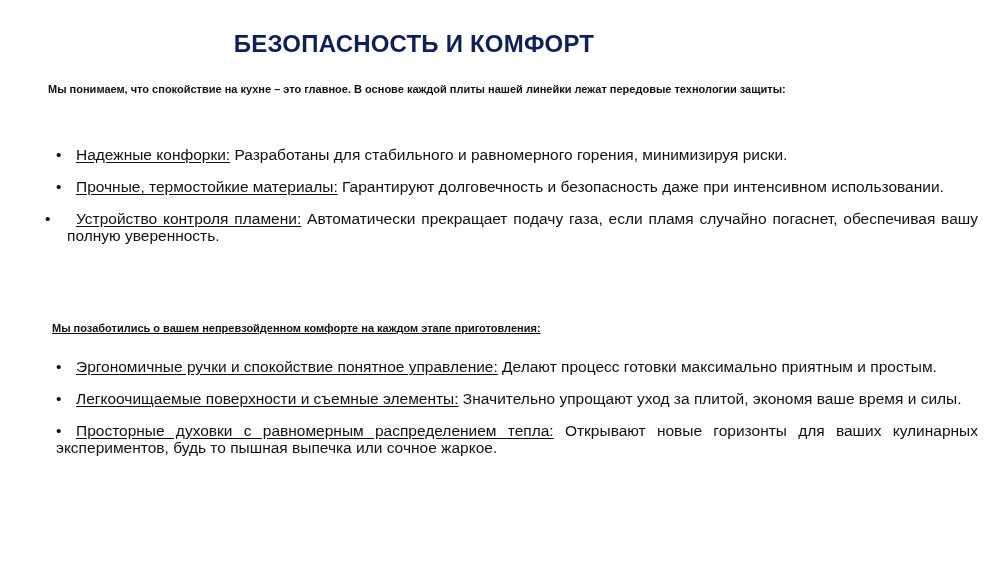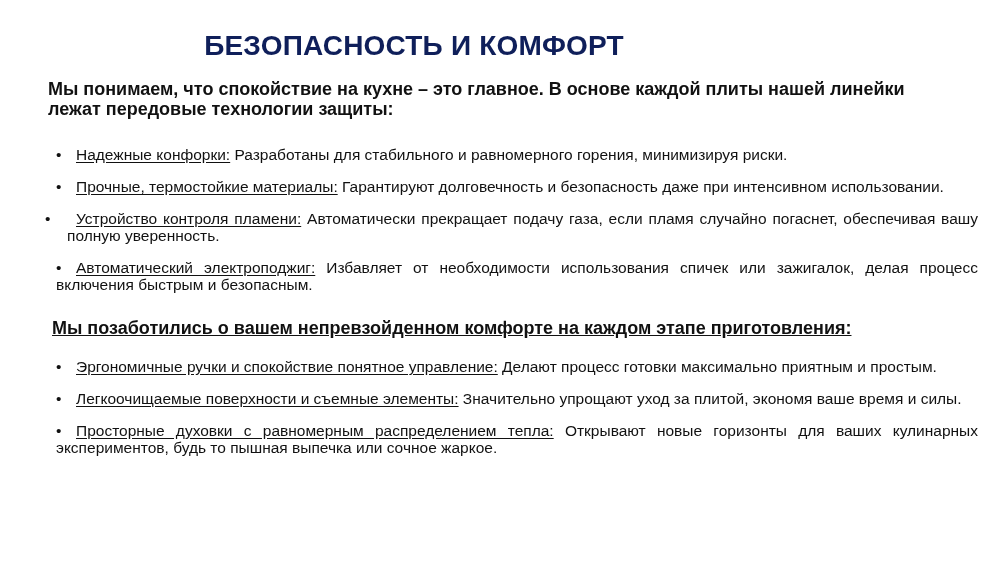--- a/index.html
+++ b/index.html
@@ -1,20 +1,20 @@
 <!DOCTYPE html>
 <html><head>
 <meta charset="utf-8">
 <style>
   html, body { margin:0; padding:0; background:#ffffff; }
   body { width:1000px; height:563px; position:relative; overflow:hidden;
          font-family:"Liberation Sans", "DejaVu Sans", sans-serif; color:#111111; }
   .title { position:absolute; left:0; top:30px; width:828px; text-align:center;
-           font-size:28px; font-weight:bold; color:#0f1f5a; letter-spacing:0.2px; }
-  .intro { position:absolute; font-weight:bold; font-size:18px; line-height:20px; color:#111; }
+           font-size:24px; font-weight:bold; color:#0f1f5a; letter-spacing:0.2px; }
+  .intro { position:absolute; font-weight:bold; font-size:11px; line-height:20px; color:#111; }
   .intro1 { left:48px; top:79px; width:900px; }
   .intro2 { left:52px; top:318px; width:920px;text-decoration:underline; }
   .list { position:absolute; left:46px; width:922px; margin:10px; padding:0; list-style:none; }
   .list1 { top:136px; }
   .list2 { top:348px; }
   .item { font-size:15.5px; line-height:17px; text-align:justify; margin-bottom:15px; }
   .item .bullet { display:inline-block; width:20px; }
   .item .term { text-decoration:underline; text-underline-offset:2px; }
   .item.indent2 { padding-left:11px; text-indent:-11px; }
 </style>
@@ -22,21 +22,20 @@
 <body>
 
 <div class="title">БЕЗОПАСНОСТЬ И КОМФОРТ</div>
 
 <div class="intro intro1">Мы понимаем, что спокойствие на кухне – это главное. В основе каждой плиты нашей линейки лежат передовые технологии защиты:</div>
 
 <ul class="list list1">
   <li class="item"><span class="bullet">•</span><span class="term">Надежные конфорки:</span><span> Разработаны для стабильного и равномерного горения, минимизируя риски.</span></li>
   <li class="item"><span class="bullet">•</span><span class="term">Прочные, термостойкие материалы:</span><span> Гарантируют долговечность и безопасность даже при интенсивном использовании.</span></li>
   <li class="item indent2"><span class="bullet">•</span><span class="term">Устройство контроля пламени:</span><span> Автоматически прекращает подачу газа, если пламя случайно погаснет, обеспечивая вашу полную уверенность.</span></li>
-  <li class="item"><span class="bullet">•</span><span class="term">Автоматический электроподжиг:</span><span> Избавляет от необходимости использования спичек или зажигалок, делая процесс включения быстрым и безопасным.</span></li>
 </ul>
 
 <div class="intro intro2">Мы позаботились о вашем непревзойденном комфорте на каждом этапе приготовления:</div>
 
 <ul class="list list2">
   <li class="item"><span class="bullet">•</span><span class="term">Эргономичные ручки и спокойствие понятное управление:</span><span> Делают процесс готовки максимально приятным и простым.</span></li>
   <li class="item"><span class="bullet">•</span><span class="term">Легкоочищаемые поверхности и съемные элементы:</span><span> Значительно упрощают уход за плитой, экономя ваше время и силы.</span></li>
   <li class="item"><span class="bullet">•</span><span class="term">Просторные духовки с равномерным распределением тепла:</span><span> Открывают новые горизонты для ваших кулинарных экспериментов, будь то пышная выпечка или сочное жаркое.</span></li>
 </ul>
 

